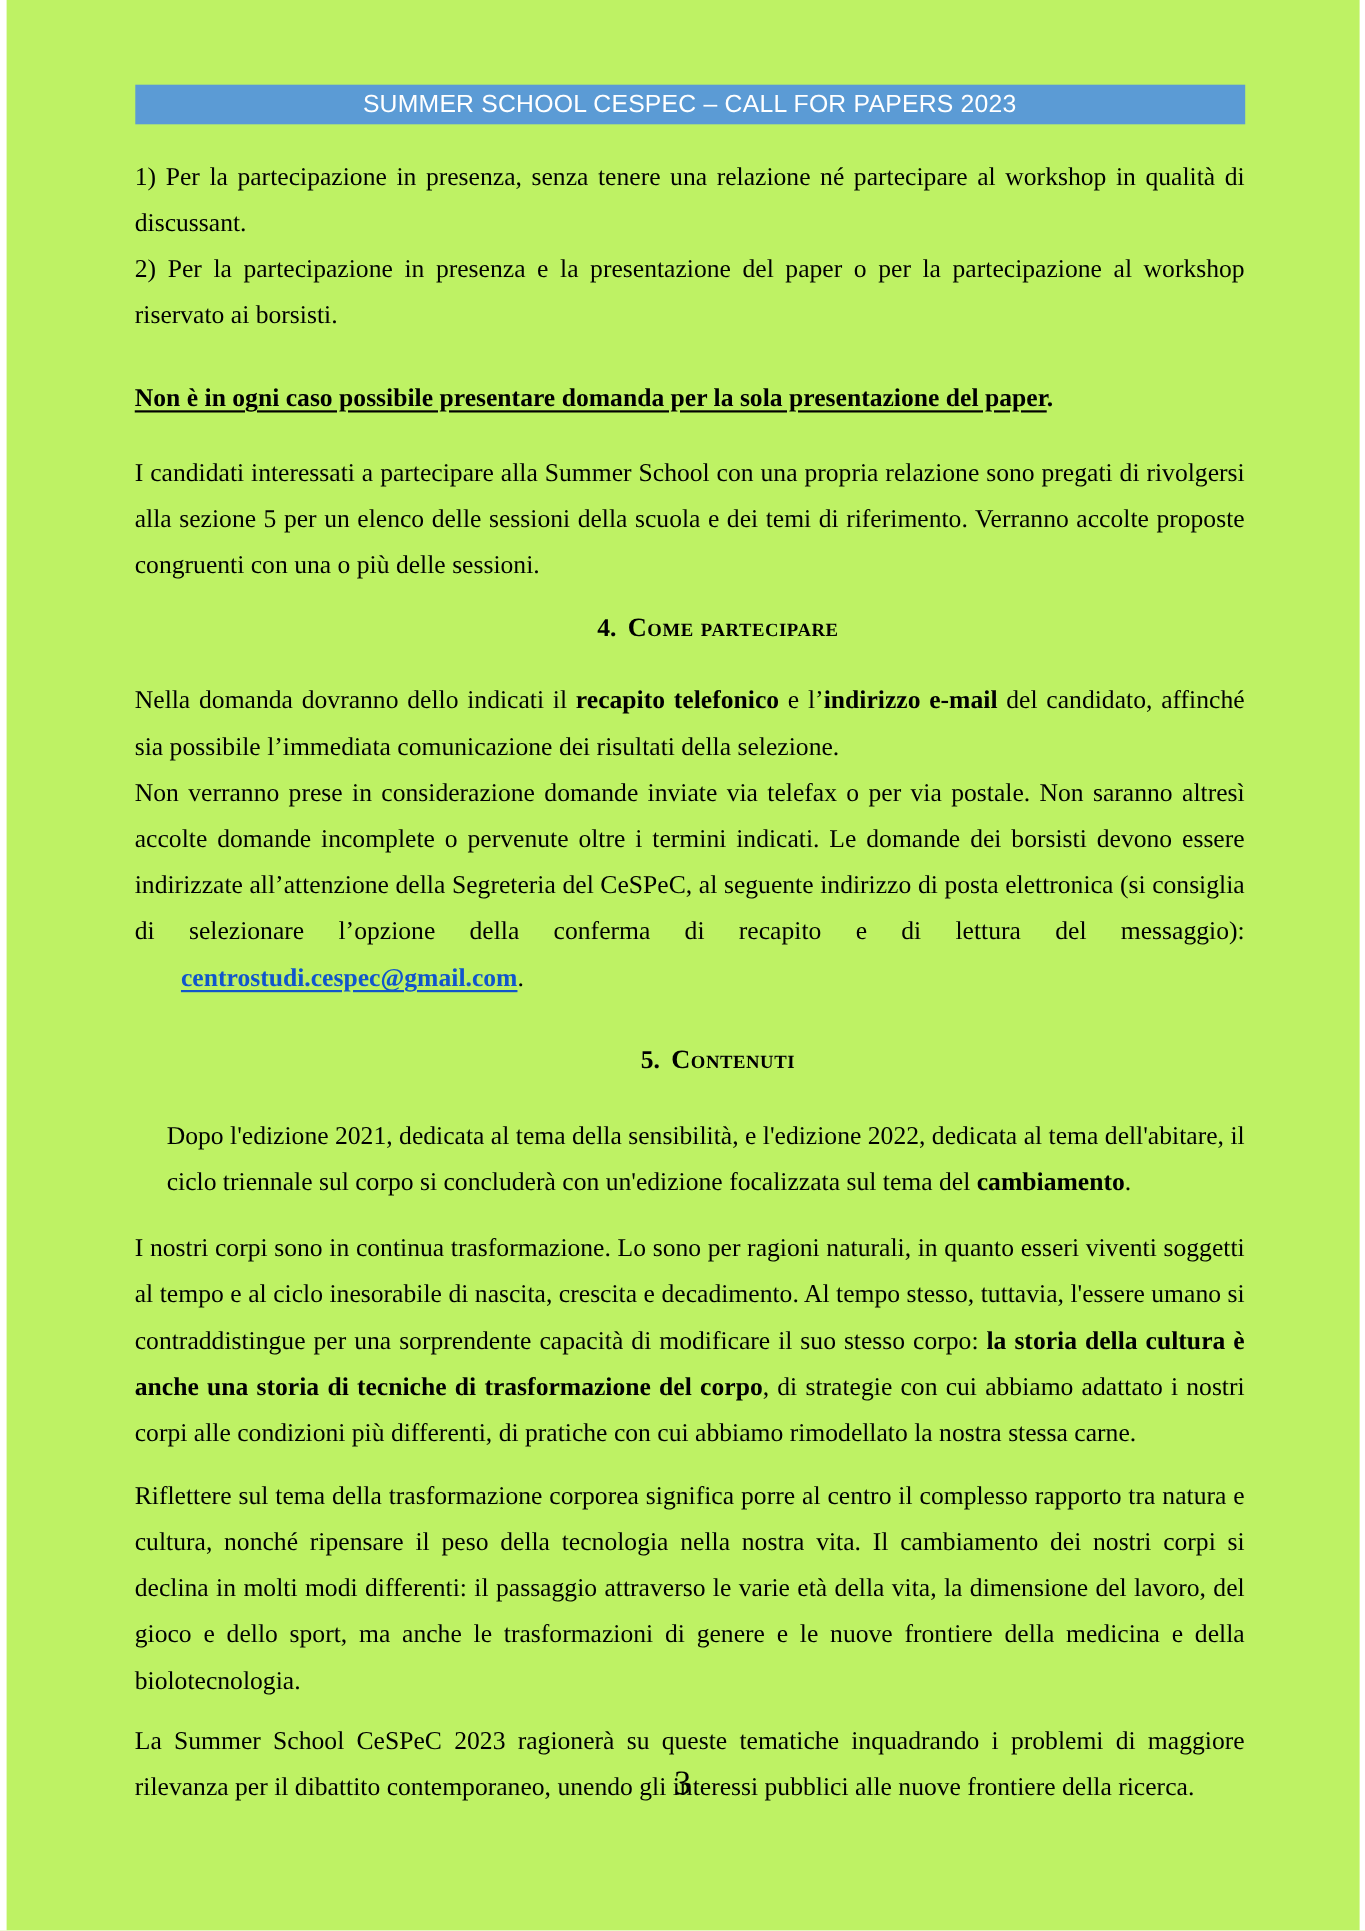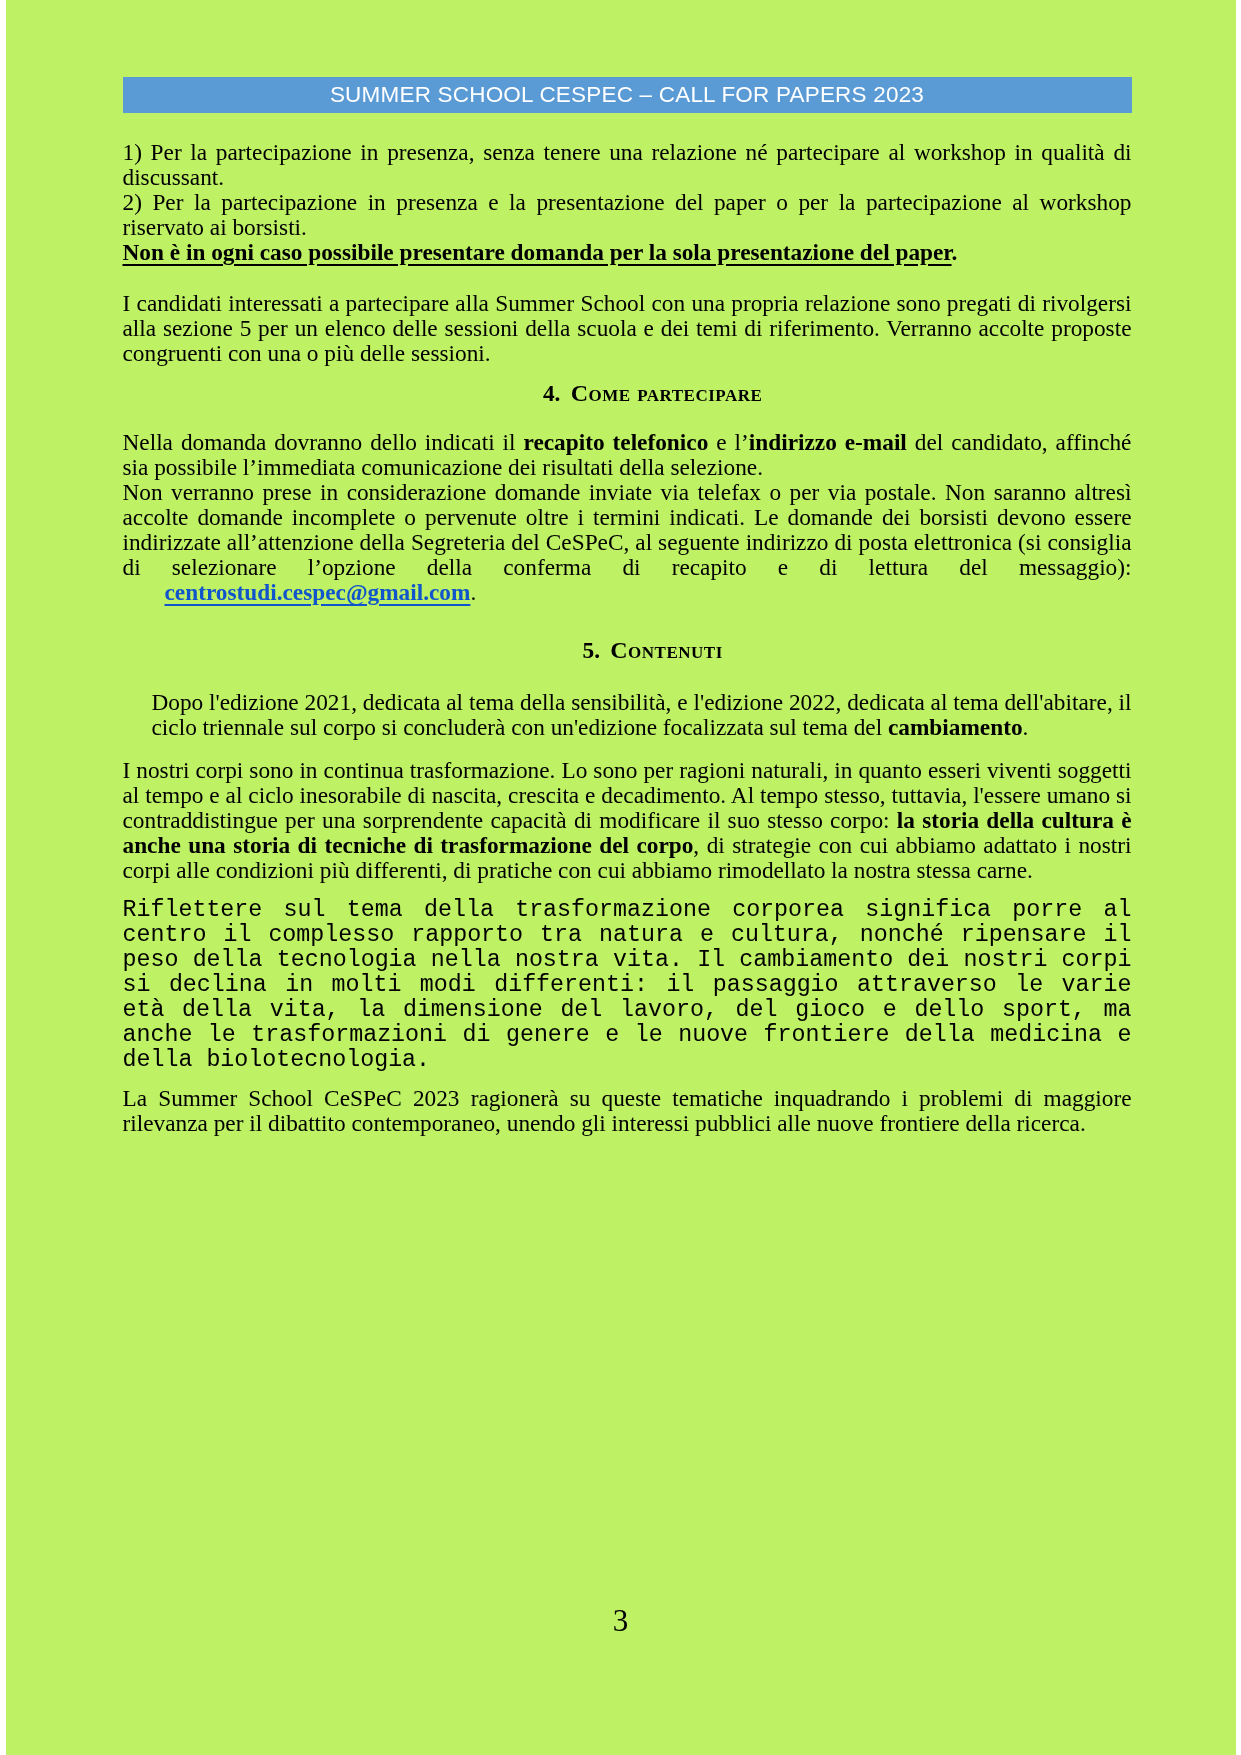--- a/index.html
+++ b/index.html
@@ -27,25 +27,25 @@
     align-items:center;
     justify-content:center;
     font-family:"Liberation Sans","DejaVu Sans",sans-serif;
     font-size:22.5px;
     letter-spacing:0.2px;
     margin-bottom:27px;
   }
   p{
     margin:0;
     font-size:23.3px;
-    line-height:25px;
+    line-height:42px;
     text-align:justify;
   }
   .m0{margin-bottom:0;}
-  .mb-option2{}
+  .mb-option2{margin-bottom:33px;}
   .notice{
     font-weight:bold;
     margin-bottom:26px;
   }
   .notice .u{
     text-decoration:underline;
     text-decoration-thickness:2px;
     text-underline-offset:4px;
   }
   .mb-candidati{margin-bottom:15px;}
@@ -61,21 +61,21 @@
   }
   .heading .h-title{
     font-variant:small-caps;
     letter-spacing:0.5px;
     font-size:24px;
   }
   .mb-modalita{margin-bottom:33px;}
   .heading5{margin-bottom:27px;}
   .mb-dopo{margin-bottom:18px;margin-left:29px;}
   .mb-corpi{margin-bottom:15px;}
-  .mb-riflettere{margin-bottom:13px;font-family:Liberation Mono, monospace;}
+  .mb-riflettere{margin-bottom:13px;}
   .mb-summer{margin-bottom:38px;}
   a.email{
     color:var(--link-blue,#1155cc);
     font-weight:bold;
     text-decoration:underline;
     text-decoration-thickness:2px;
     text-underline-offset:4px;
     cursor:pointer;
     margin-left:42px;
   }

